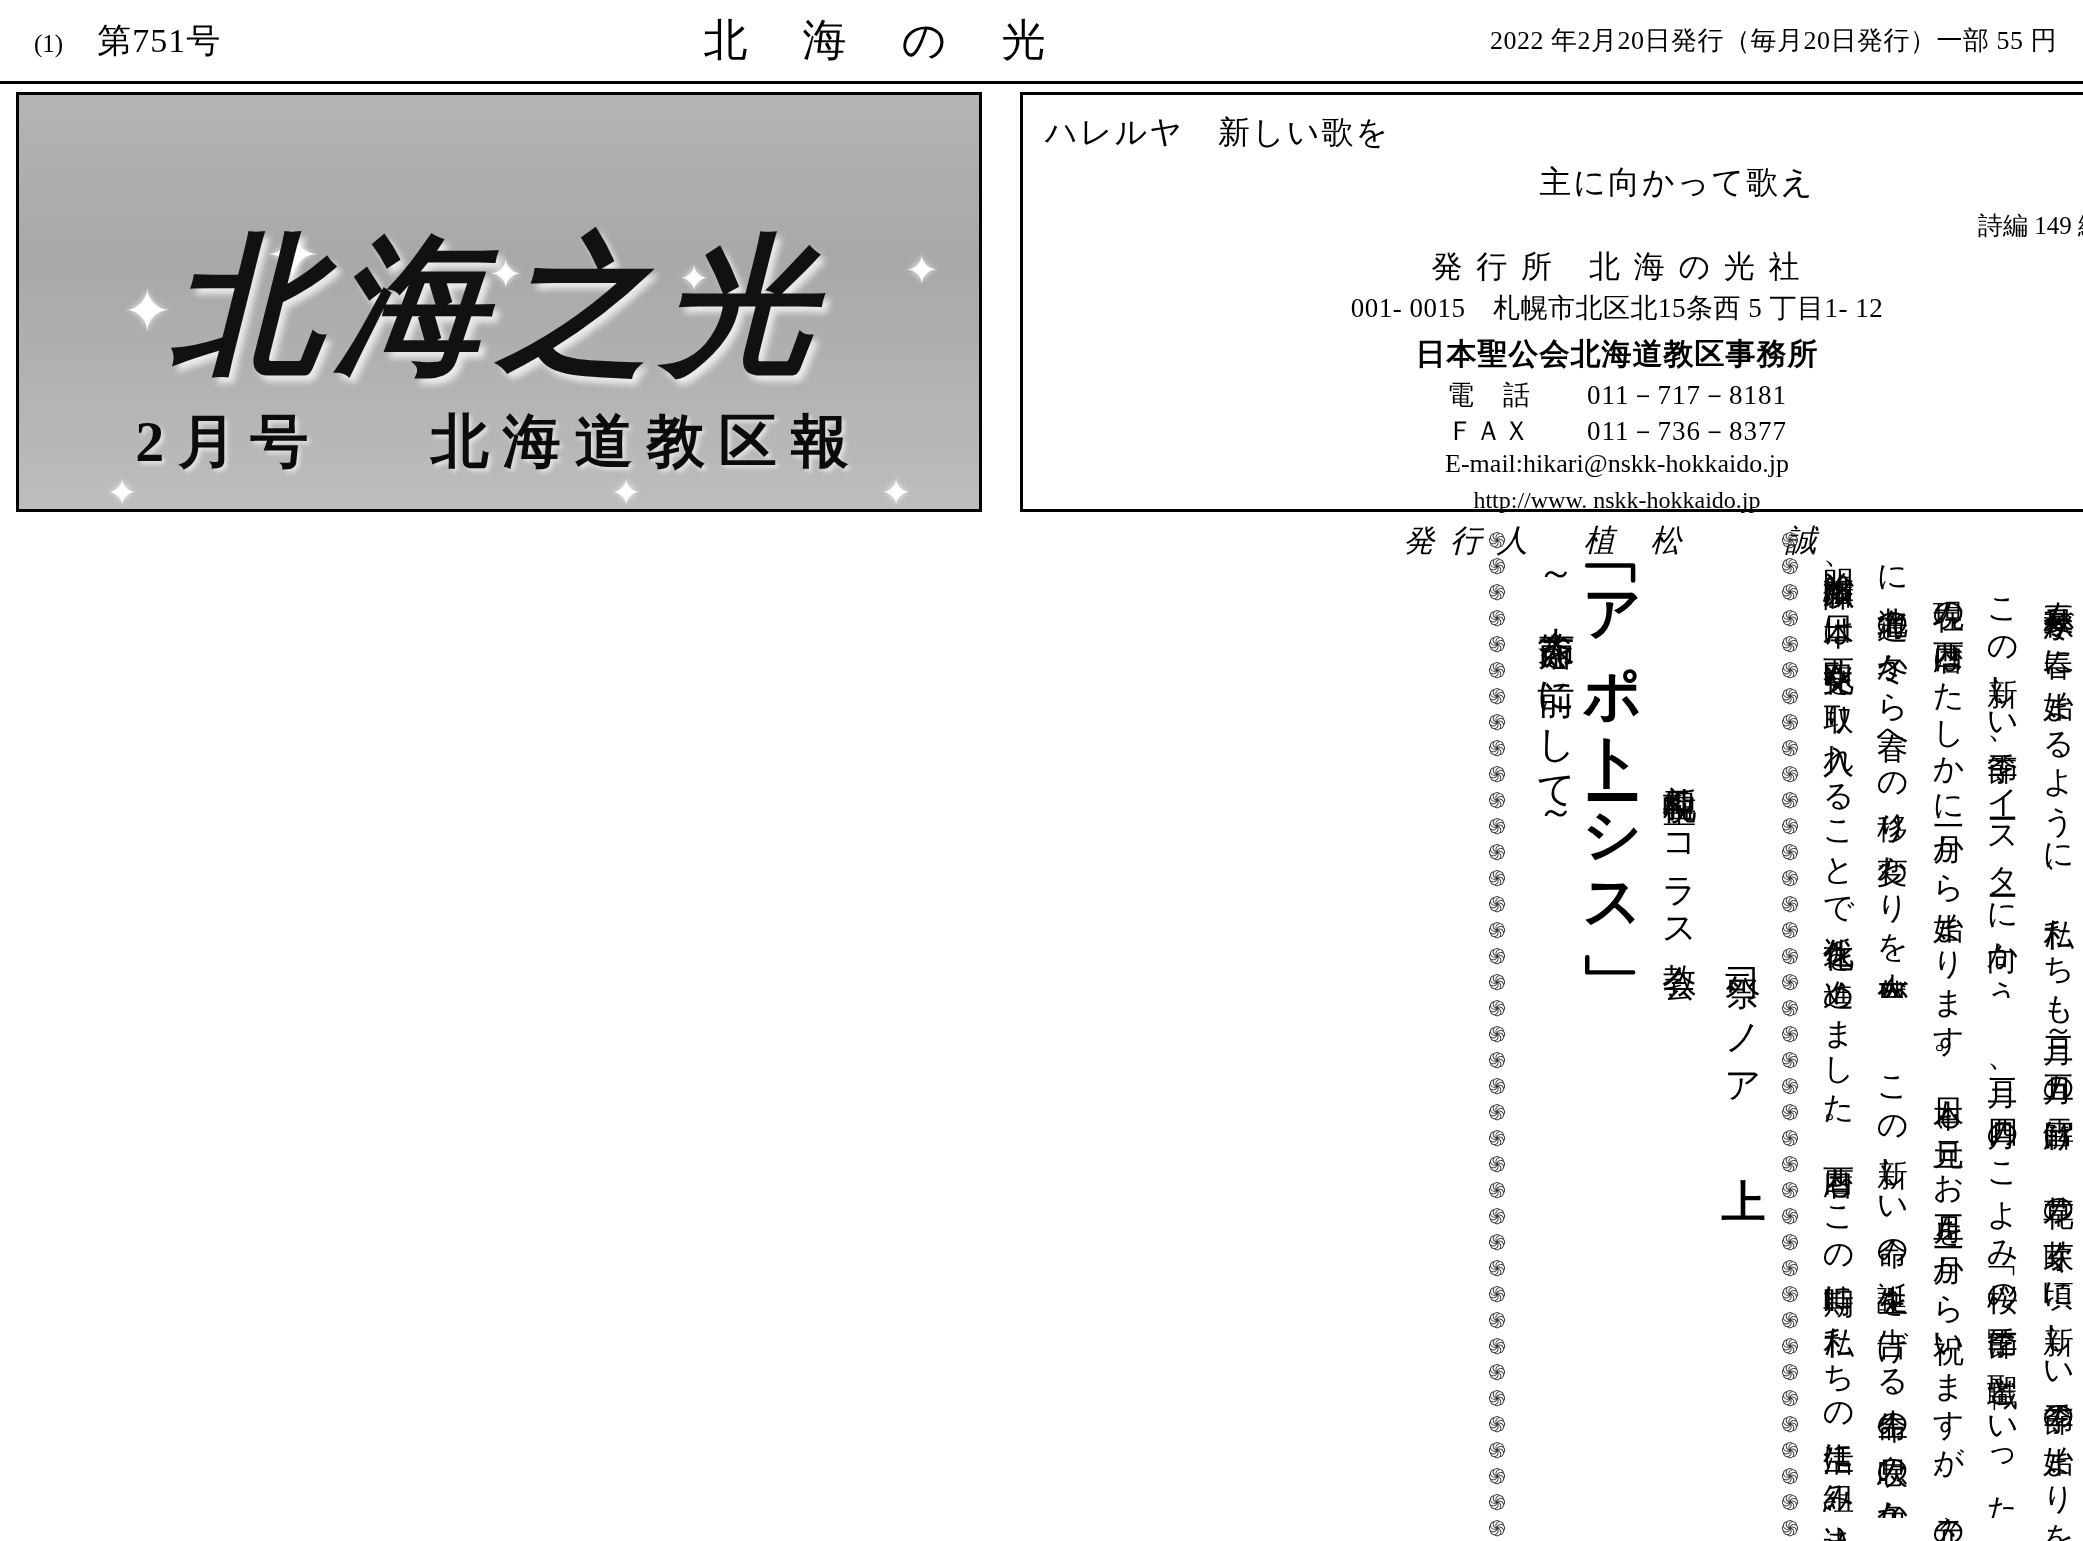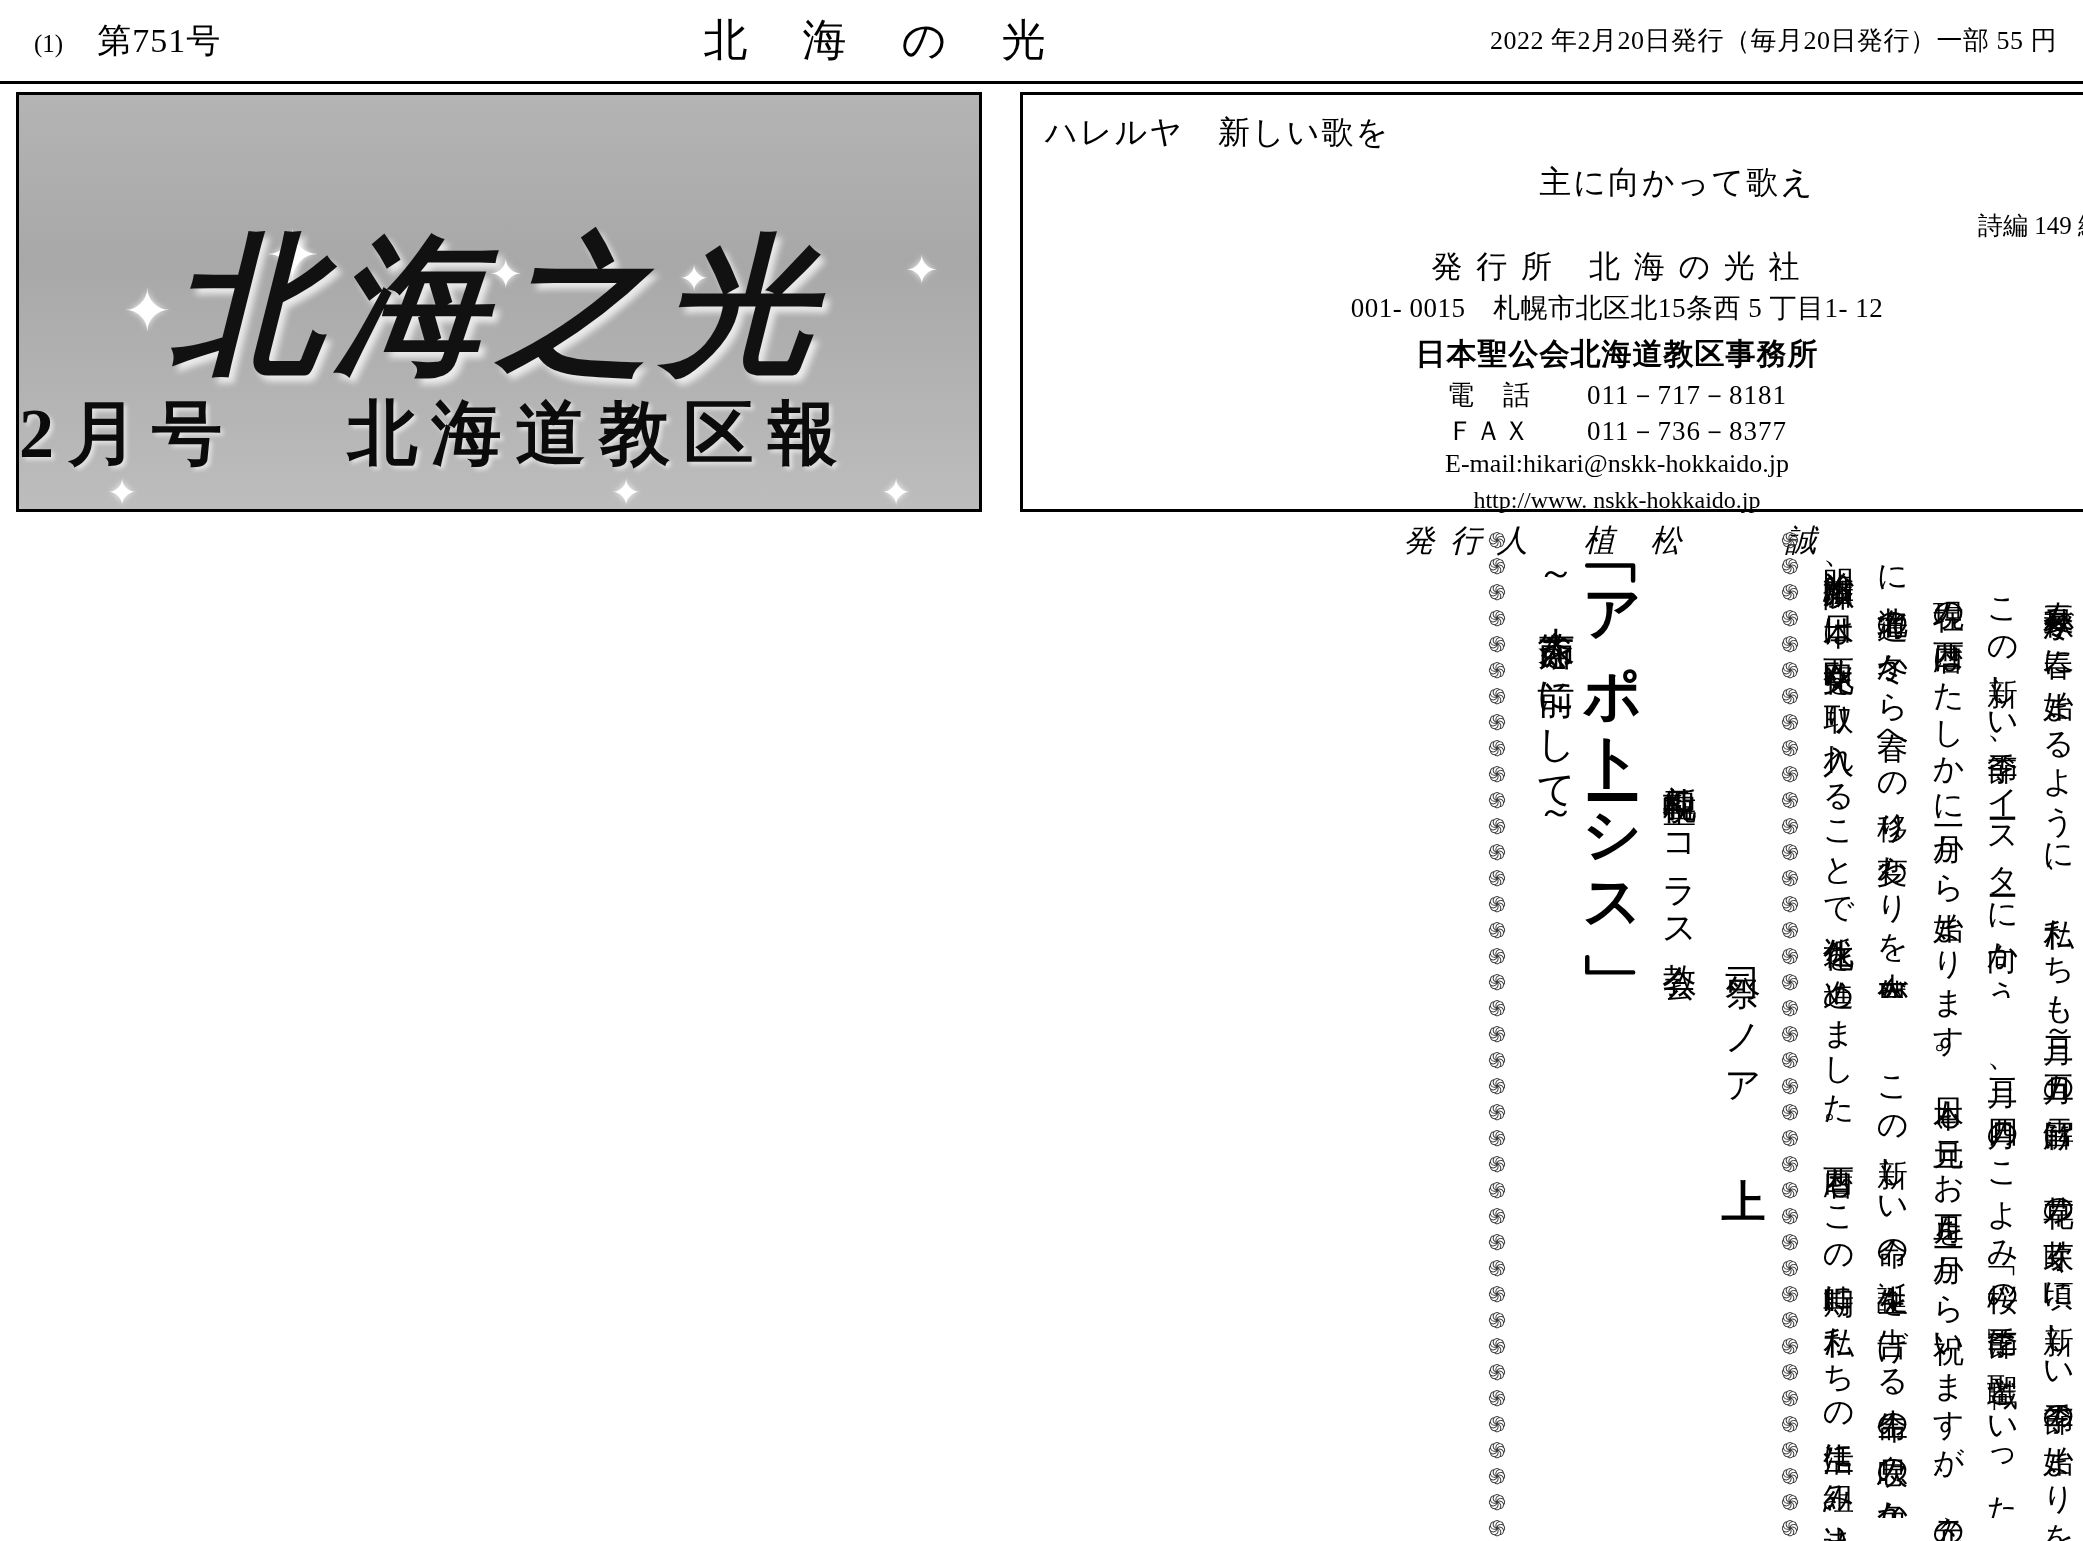--- a/index.html
+++ b/index.html
@@ -74,23 +74,23 @@
     letter-spacing: 14px;
     color: #111;
     text-shadow: 5px 6px 6px rgba(255,255,255,0.75);
     font-style: italic;
     white-space: nowrap;
   }
   .logo-sub {
     position: absolute;
     bottom: 28px;
     left: 0; right: 0;
-    text-align: left;
+    text-align: center;
     white-space: nowrap;
-    font-size: 70px;
+    font-size: 58px;
     font-weight: 700;
     letter-spacing: 14px;
     color: #0b0b0b;
     text-shadow: 3px 3px 4px rgba(255,255,255,0.6);
   }
   .logo-sub .month { margin-right: 80px; }
   .star {
     position: absolute;
     color: #fff;
     font-size: 40px;

